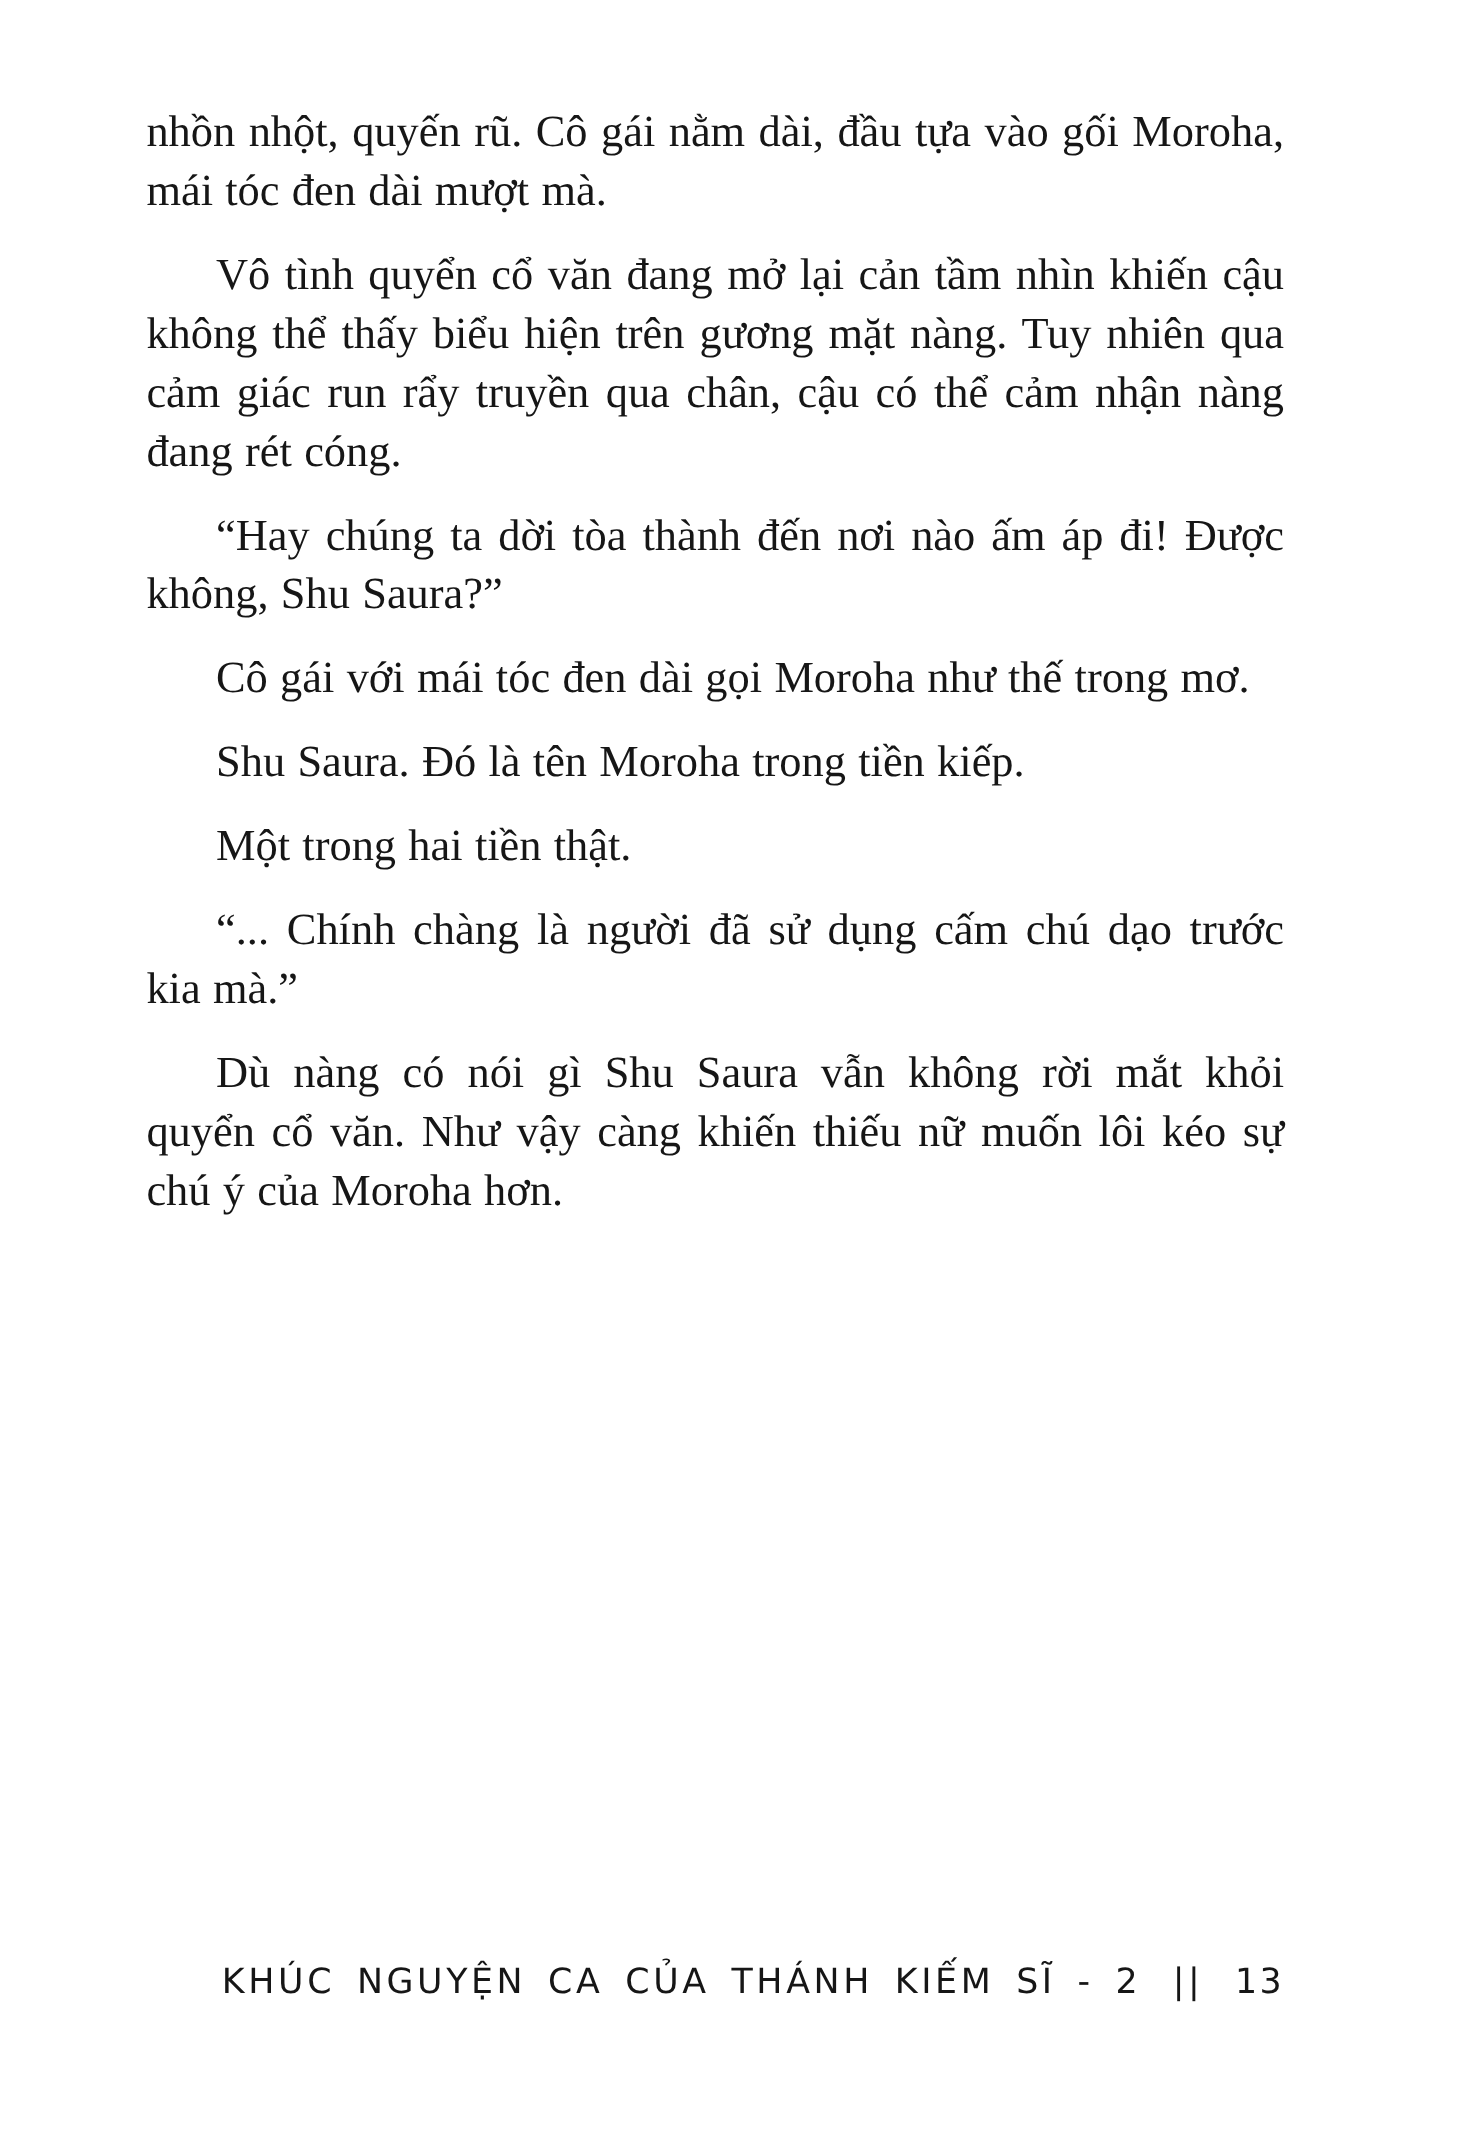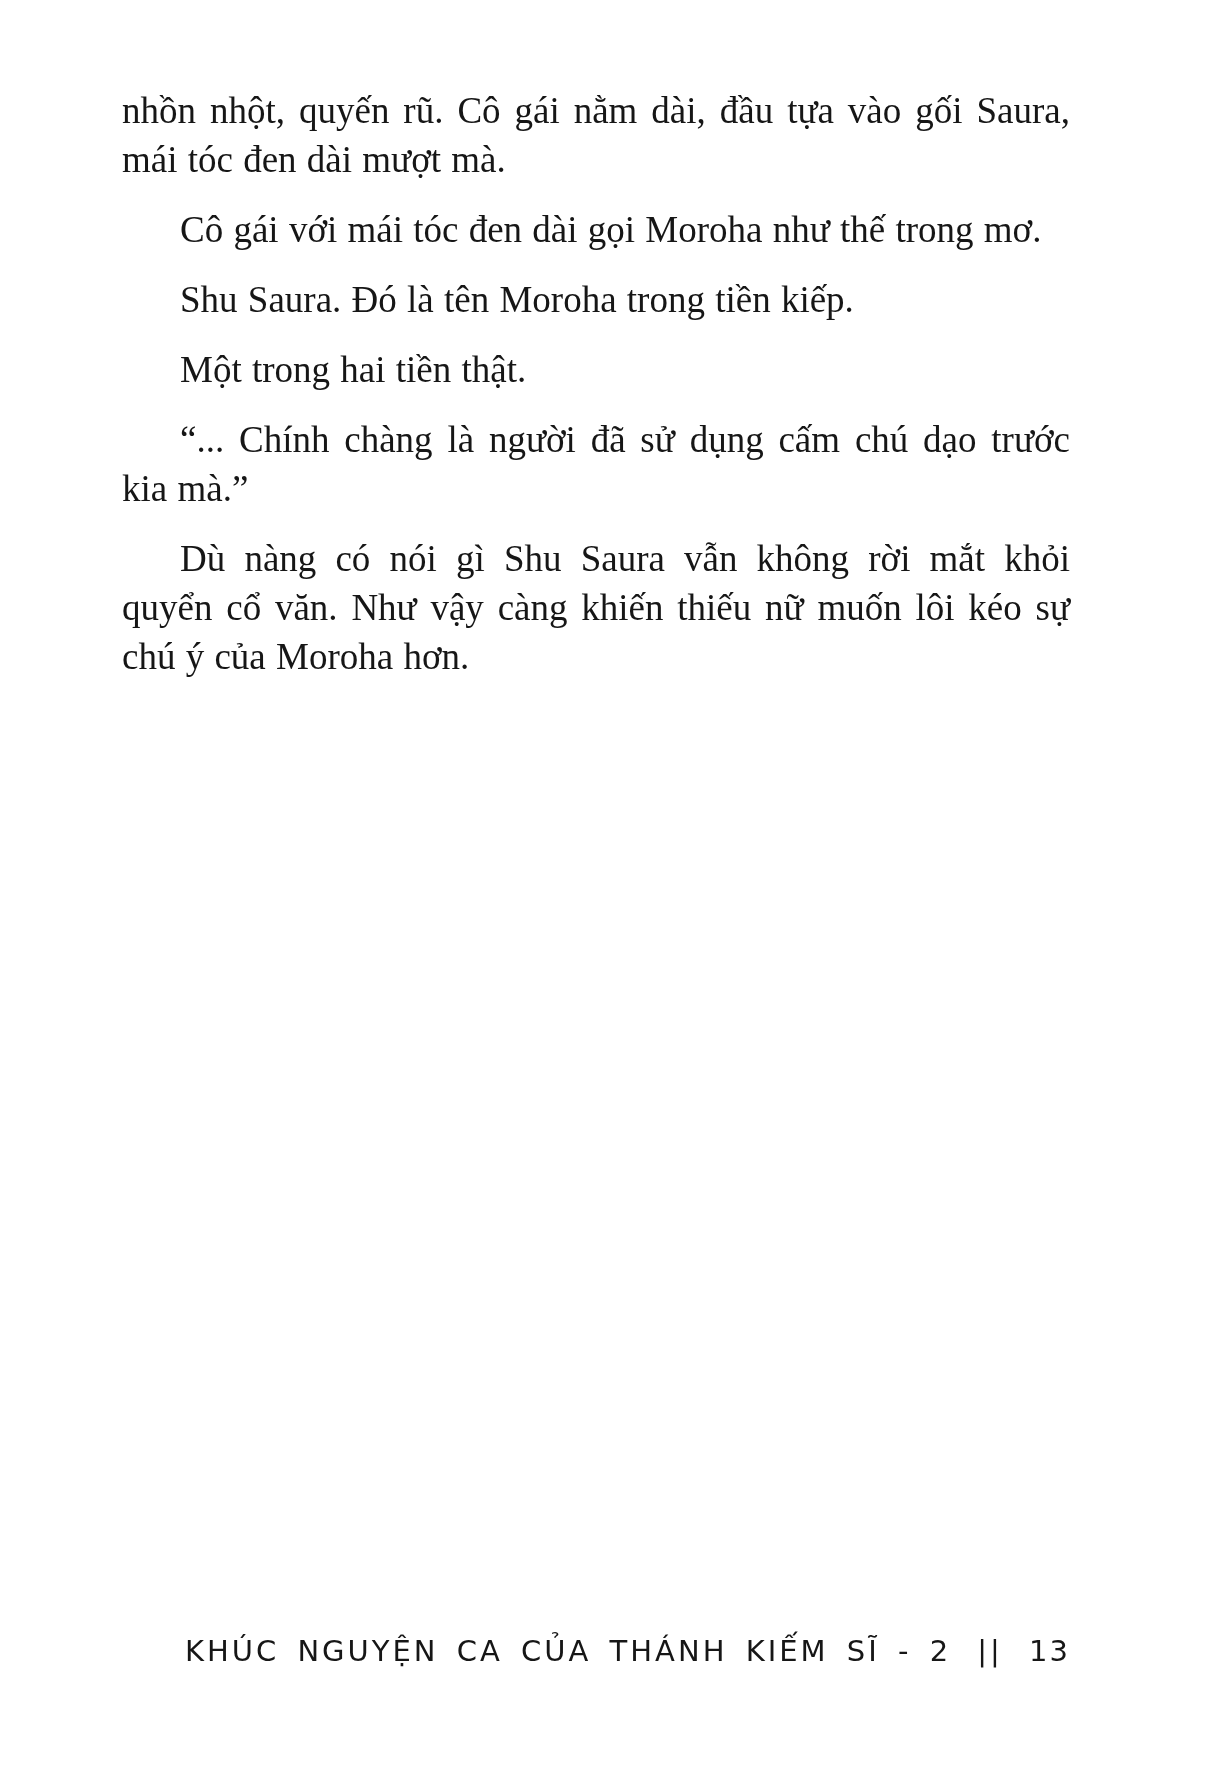--- a/index.html
+++ b/index.html
@@ -55,21 +55,23 @@
   .running-footer .page-num {
     letter-spacing: 2px;
   }
 </style>
 </head>
 <body>
 
 <div class="page">
 
   <main class="text-block">
-    <p class="para continued">nhồn nhột, quyến rũ. Cô gái nằm dài, đầu tựa vào gối Saura, mái tóc đen dài mượt mà.</p>
+    <p class="para continued">nhồn nhột, quyến rũ. Cô gái nằm dài, đầu tựa vào gối Moroha, mái tóc đen dài mượt mà.</p>
+    <p class="para">Vô tình quyển cổ văn đang mở lại cản tầm nhìn khiến cậu không thể thấy biểu hiện trên gương mặt nàng. Tuy nhiên qua cảm giác run rẩy truyền qua chân, cậu có thể cảm nhận nàng đang rét cóng.</p>
+    <p class="para">“Hay chúng ta dời tòa thành đến nơi nào ấm áp đi! Được không, Shu Saura?”</p>
     <p class="para">Cô gái với mái tóc đen dài gọi Moroha như thế trong mơ.</p>
     <p class="para">Shu Saura. Đó là tên Moroha trong tiền kiếp.</p>
     <p class="para">Một trong hai tiền thật.</p>
     <p class="para">“... Chính chàng là người đã sử dụng cấm chú dạo trước kia mà.”</p>
     <p class="para">Dù nàng có nói gì Shu Saura vẫn không rời mắt khỏi quyển cổ văn. Như vậy càng khiến thiếu nữ muốn lôi kéo sự chú ý của Moroha hơn.</p>
   </main>
 
   <footer class="running-footer">
     <span class="book-title">KHÚC NGUYỆN CA CỦA THÁNH KIẾM SĨ - 2</span>
     <span class="sep">||</span>

